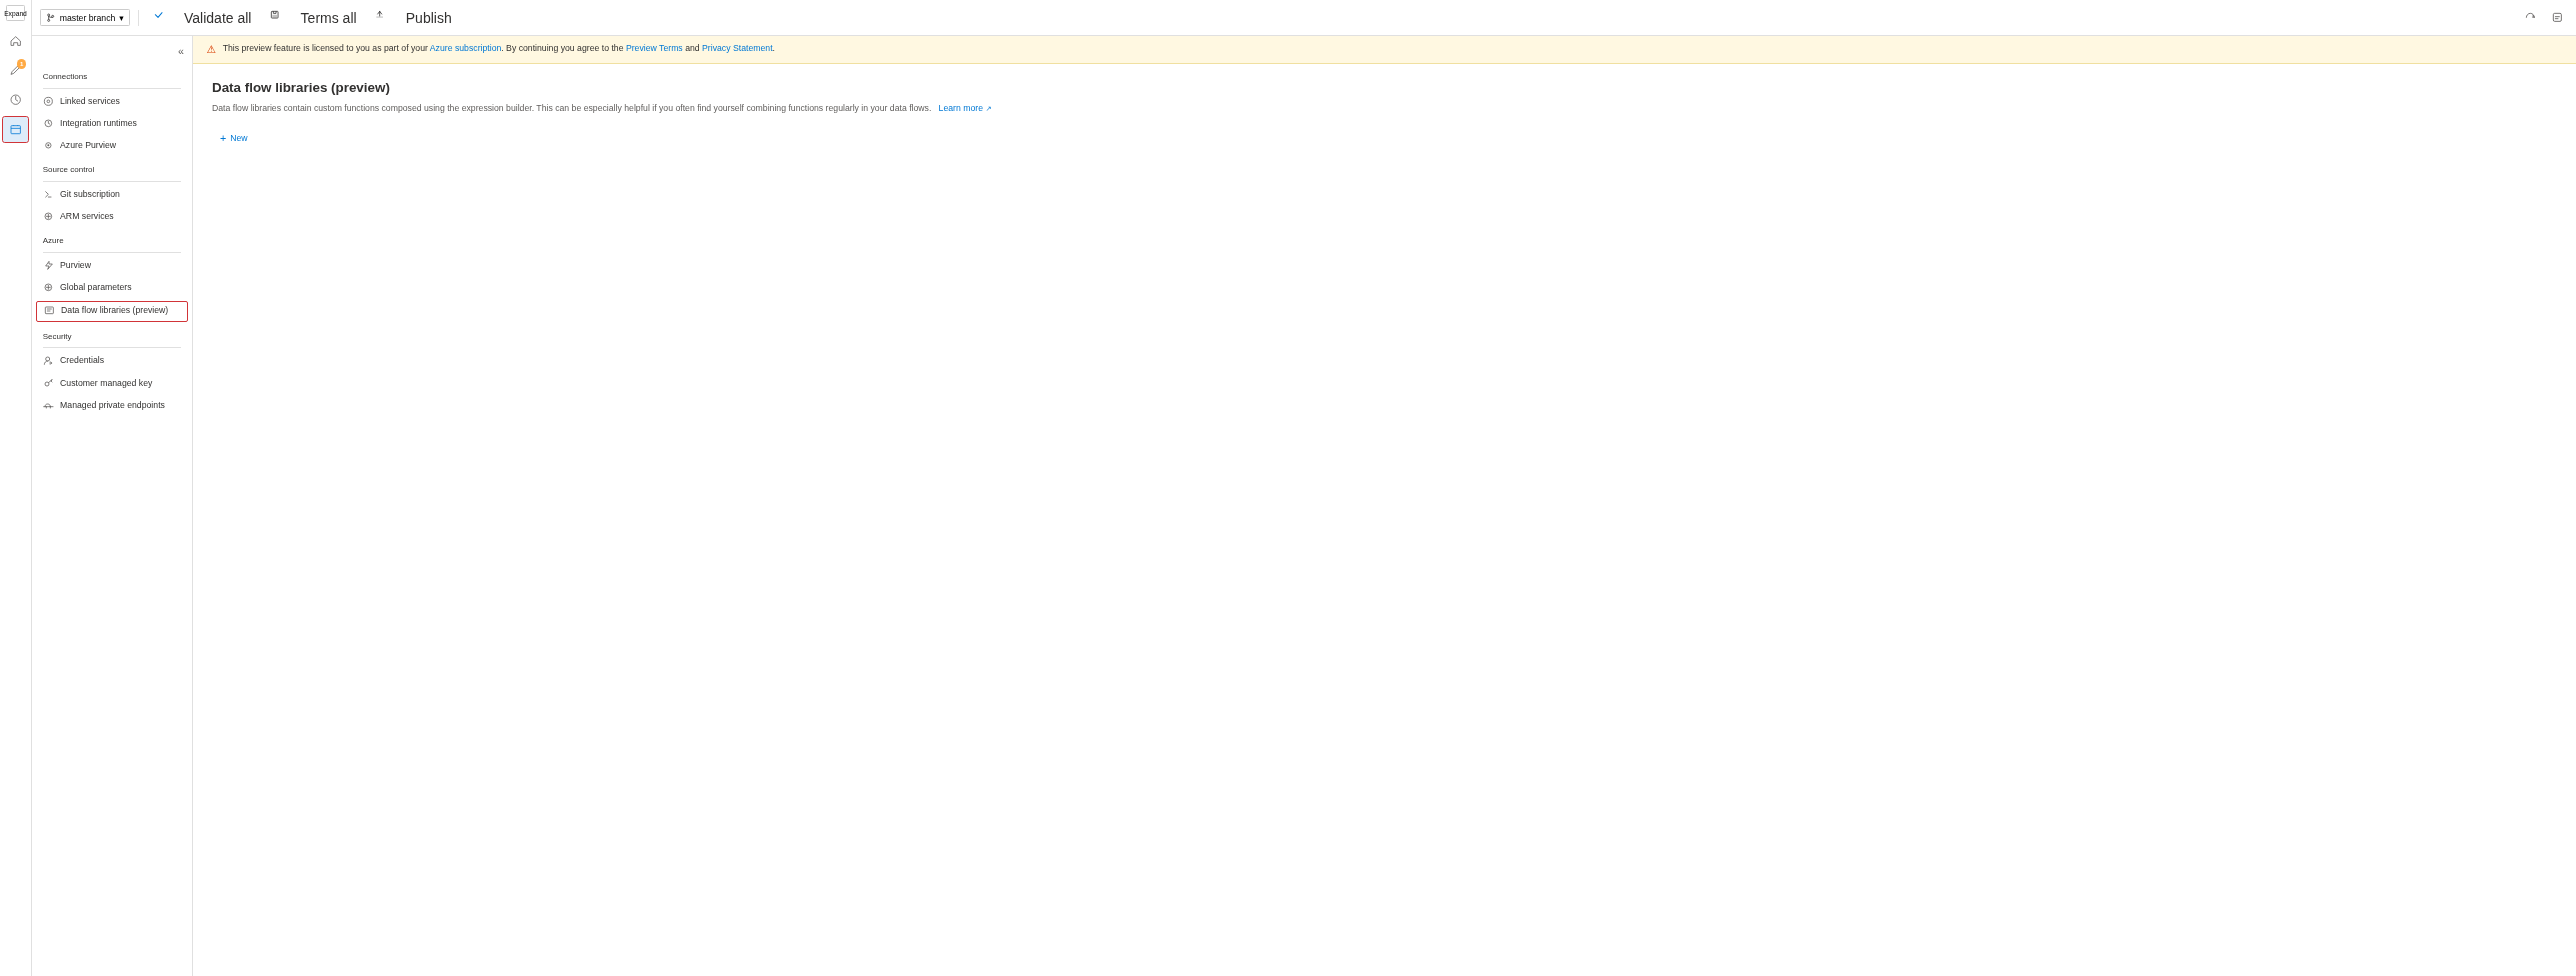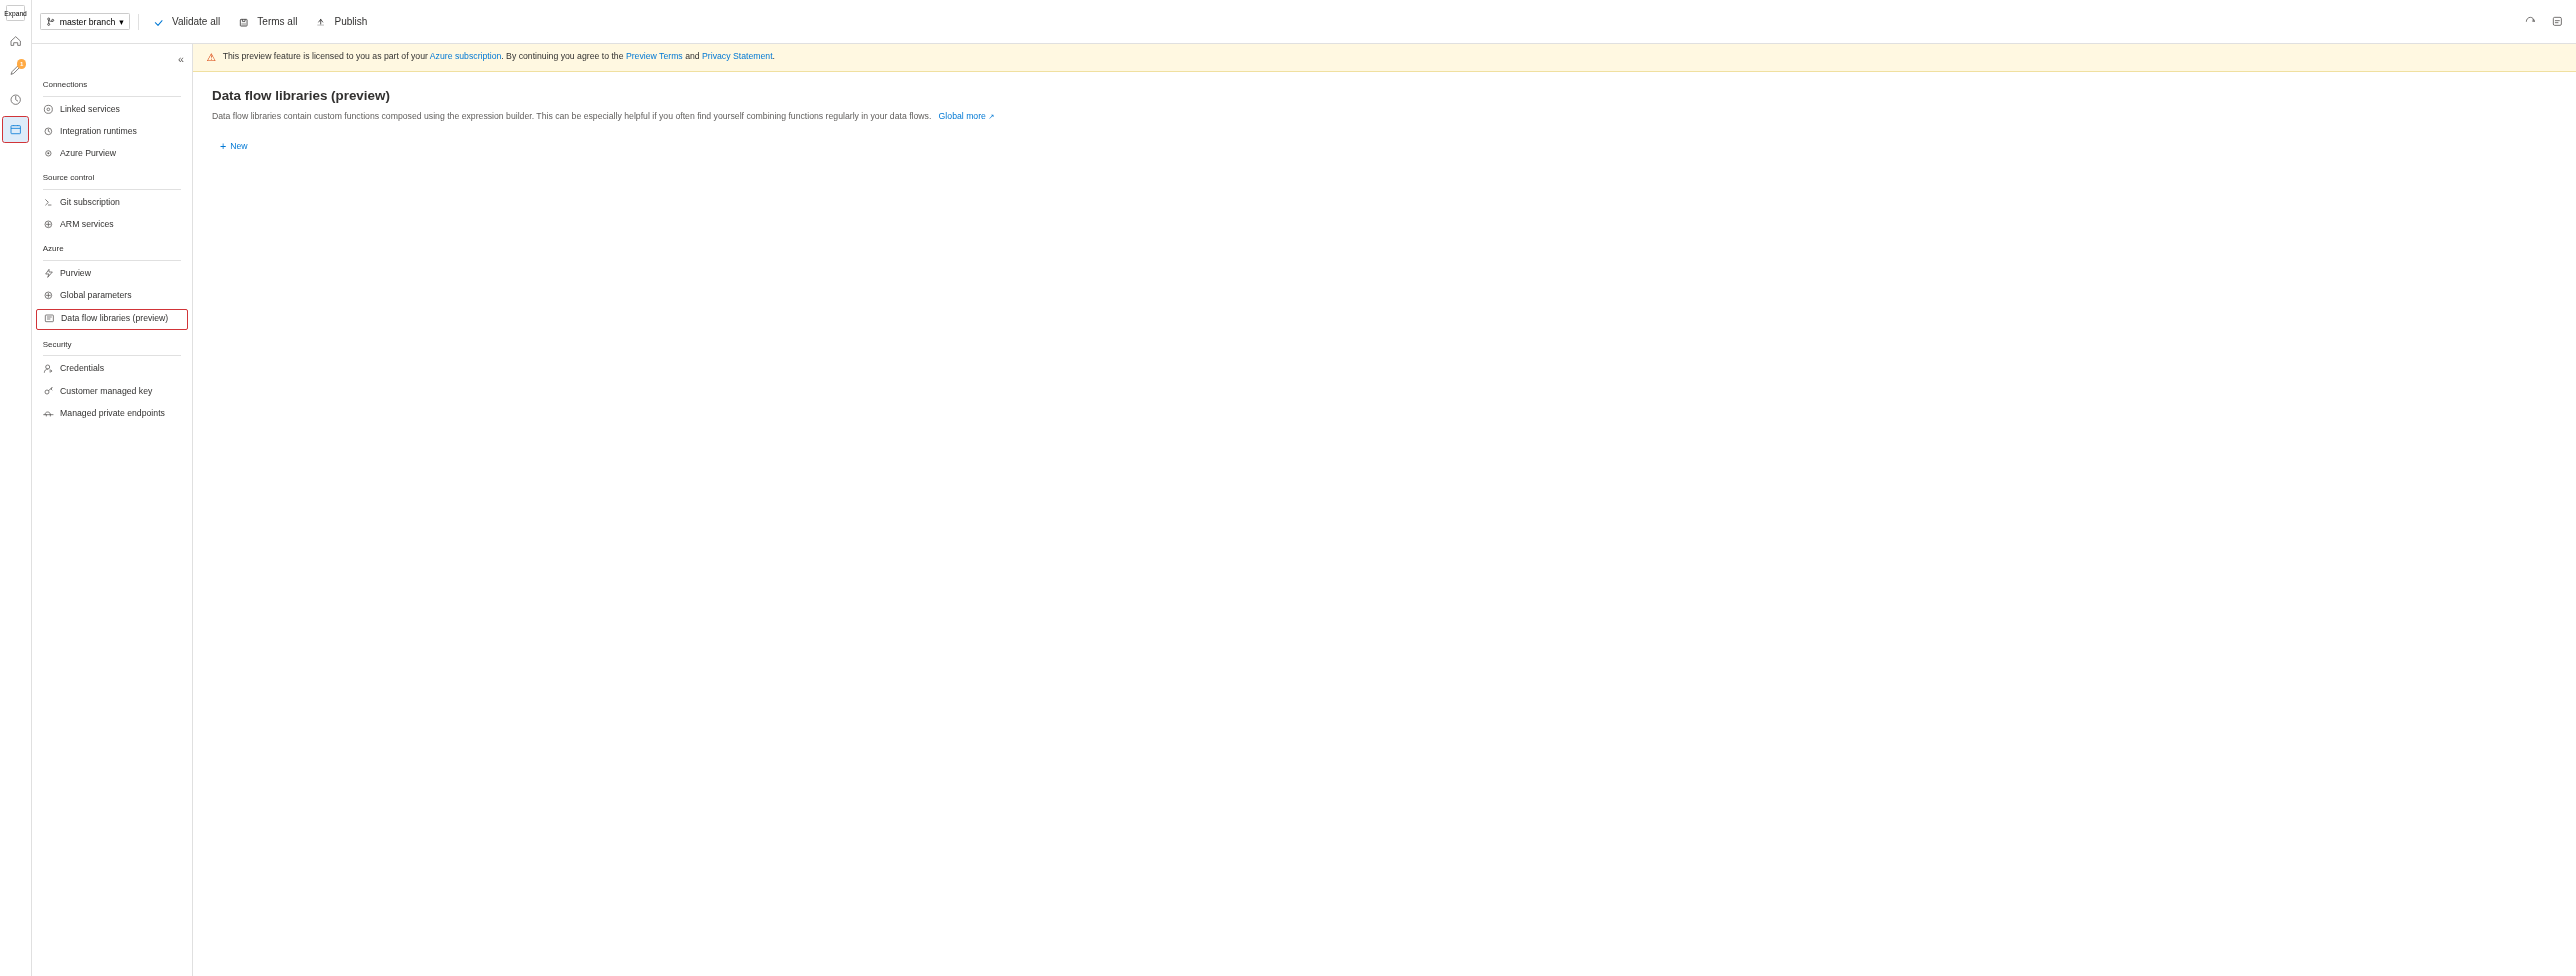--- a/index.html
+++ b/index.html
@@ -64,21 +64,21 @@
     
     .app-container {
       display: flex;
       flex-direction: column;
       flex: 1;
       overflow: hidden;
     }
 
     
     .toolbar {
-      height: 44px;
+      height: 36px;
       background: #fff;
       border-bottom: 0.7px solid #e0e0e0;
       display: flex;
       align-items: center;
       padding: 0 8px;
       gap: 5.4px;
       flex-shrink: 0;
     }
     .branch-selector {
       display: flex;
@@ -87,27 +87,27 @@
       padding: 2.7px 5.4px;
       border: 0.7px solid #ccc;
       border-radius: 1.3px;
       cursor: pointer;
       font-size: 8.7px;
       background: white;
     }
     .toolbar-sep { width: 0.7px; height: 16px; background: #e0e0e0; margin: 0 2.7px; }
     .toolbar-btn {
       display: flex;
-      align-items: flex-end;
-      gap: 9px;
+      align-items: flex-start;
+      gap: 21px;
       padding: 3.4px 6.7px;
       border: none;
       background: none;
       cursor: pointer;
-      font-size: 10px;
+      font-size: 14px;
       color: #323130;
       border-radius: 1.3px;
     }
     .toolbar-right { margin-left: auto; display: flex; align-items: center; gap: 5.4px; }
     .toolbar-icon-btn {
       width: 21.5px;
       height: 21.5px;
       display: flex;
       align-items: center;
       justify-content: center;
@@ -489,21 +489,21 @@
         <span>
           <span>This preview feature is licensed to you as part of your </span><a class="warning-link" href="#"><span>Azure subscription</span></a><span>. By continuing you agree to the </span><a class="warning-link" href="#"><span>Preview Terms</span></a><span> and </span><a class="warning-link" href="#"><span>Privacy Statement</span></a><span>.</span>
         </span>
       </div>
 
       <div class="page-content">
         <h1 class="page-title">Data flow libraries (preview)</h1>
         <p class="page-description">
           <span>Data flow libraries contain custom functions composed using the expression builder. This can be especially helpful if you often find yourself combining functions regularly in your data flows.</span>
           &nbsp;<a class="desc-link" href="#">
-            <span>Global more</span>
+            <span>Learn more</span>
             <span style="font-size:7.4px">↗</span>
           </a>
         </p>
 
         <button class="new-btn">
           <span style="font-size:10.7px; font-weight:300">+</span>
           <span>New</span>
         </button>
 
       </div>

